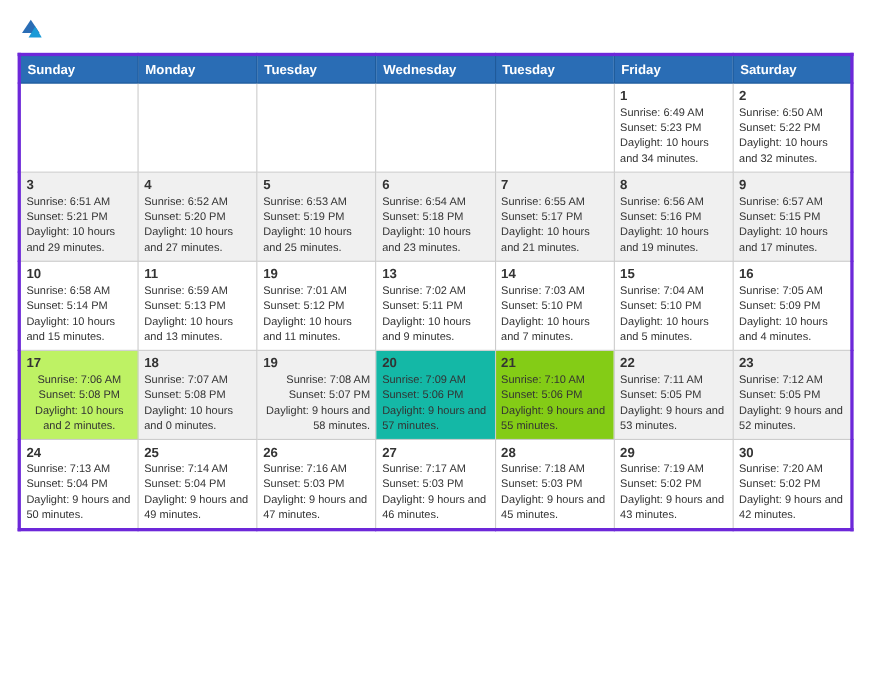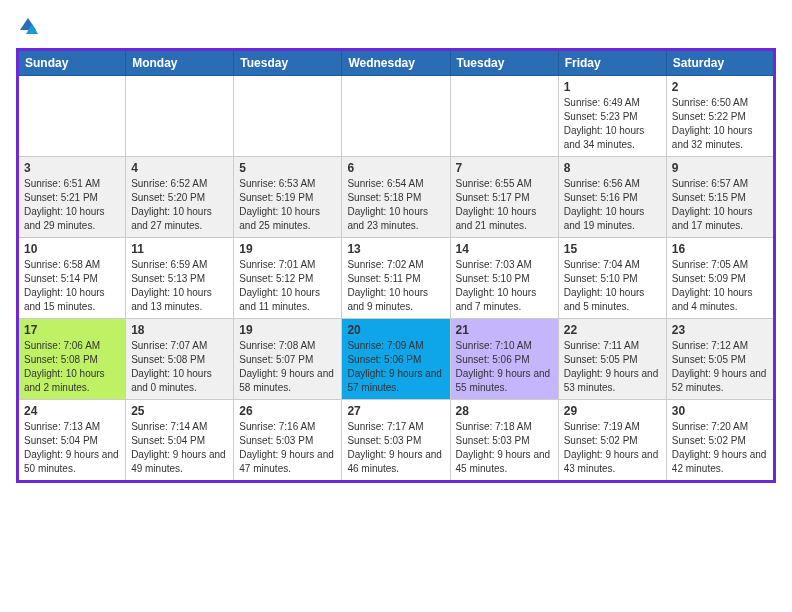--- a/index.html
+++ b/index.html
@@ -231,43 +231,43 @@
         <td>
           <span class="day-num">16</span>
           <div class="day-info" style="white-space: pre-line;">Sunrise: 7:05 AM
 Sunset: 5:09 PM
 Daylight: 10 hours and 4 minutes.</div>
         </td>
       </tr>
       <tr>
         <td style="background-color: #bef264; margin-top: 16px;">
           <span class="day-num">17</span>
-          <div class="day-info" style="white-space: pre-line;">Sunrise: 7:06 AM
+          <div class="day-info" style="white-space: pre-line; text-align: center;">Sunrise: 7:06 AM
 Sunset: 5:08 PM
 Daylight: 10 hours and 2 minutes.</div>
         </td>
         <td style="background-color: rgb(240, 240, 240);">
           <span class="day-num">18</span>
           <div class="day-info" style="white-space: pre-line;">Sunrise: 7:07 AM
 Sunset: 5:08 PM
 Daylight: 10 hours and 0 minutes.</div>
         </td>
         <td style="background-color: rgb(240, 240, 240);">
           <span class="day-num">19</span>
-          <div class="day-info" style="white-space: pre-line;">Sunrise: 7:08 AM
+          <div class="day-info" style="white-space: pre-line; text-align: right;">Sunrise: 7:08 AM
 Sunset: 5:07 PM
 Daylight: 9 hours and 58 minutes.</div>
         </td>
-        <td style="background-color: #0ea5e9;">
+        <td style="background-color: #14b8a6;">
           <span class="day-num">20</span>
           <div class="day-info" style="white-space: pre-line;">Sunrise: 7:09 AM
 Sunset: 5:06 PM
 Daylight: 9 hours and 57 minutes.</div>
         </td>
-        <td style="background-color: #c4b5fd;">
+        <td style="background-color: #84cc16;">
           <span class="day-num">21</span>
           <div class="day-info" style="white-space: pre-line;">Sunrise: 7:10 AM
 Sunset: 5:06 PM
 Daylight: 9 hours and 55 minutes.</div>
         </td>
         <td style="background-color: rgb(240, 240, 240);">
           <span class="day-num">22</span>
           <div class="day-info" style="white-space: pre-line;">Sunrise: 7:11 AM
 Sunset: 5:05 PM
 Daylight: 9 hours and 53 minutes.</div>

